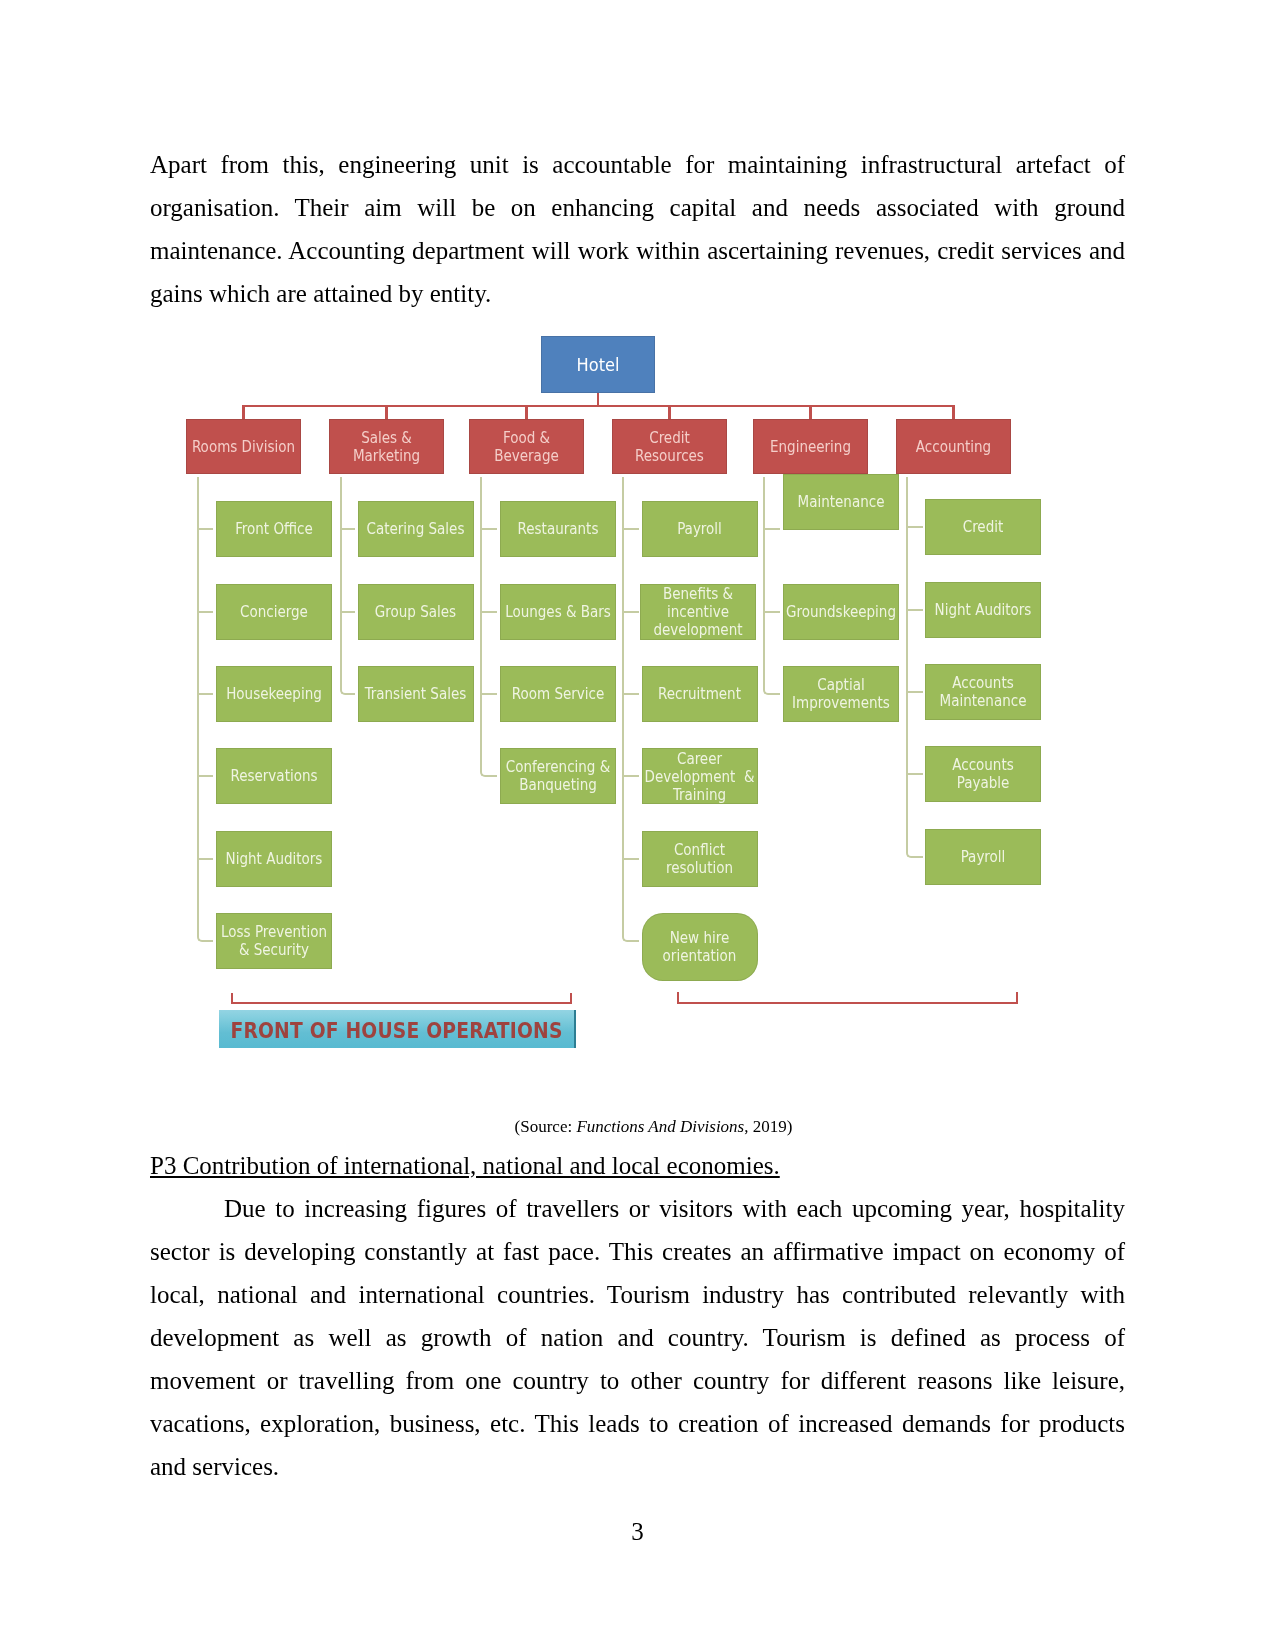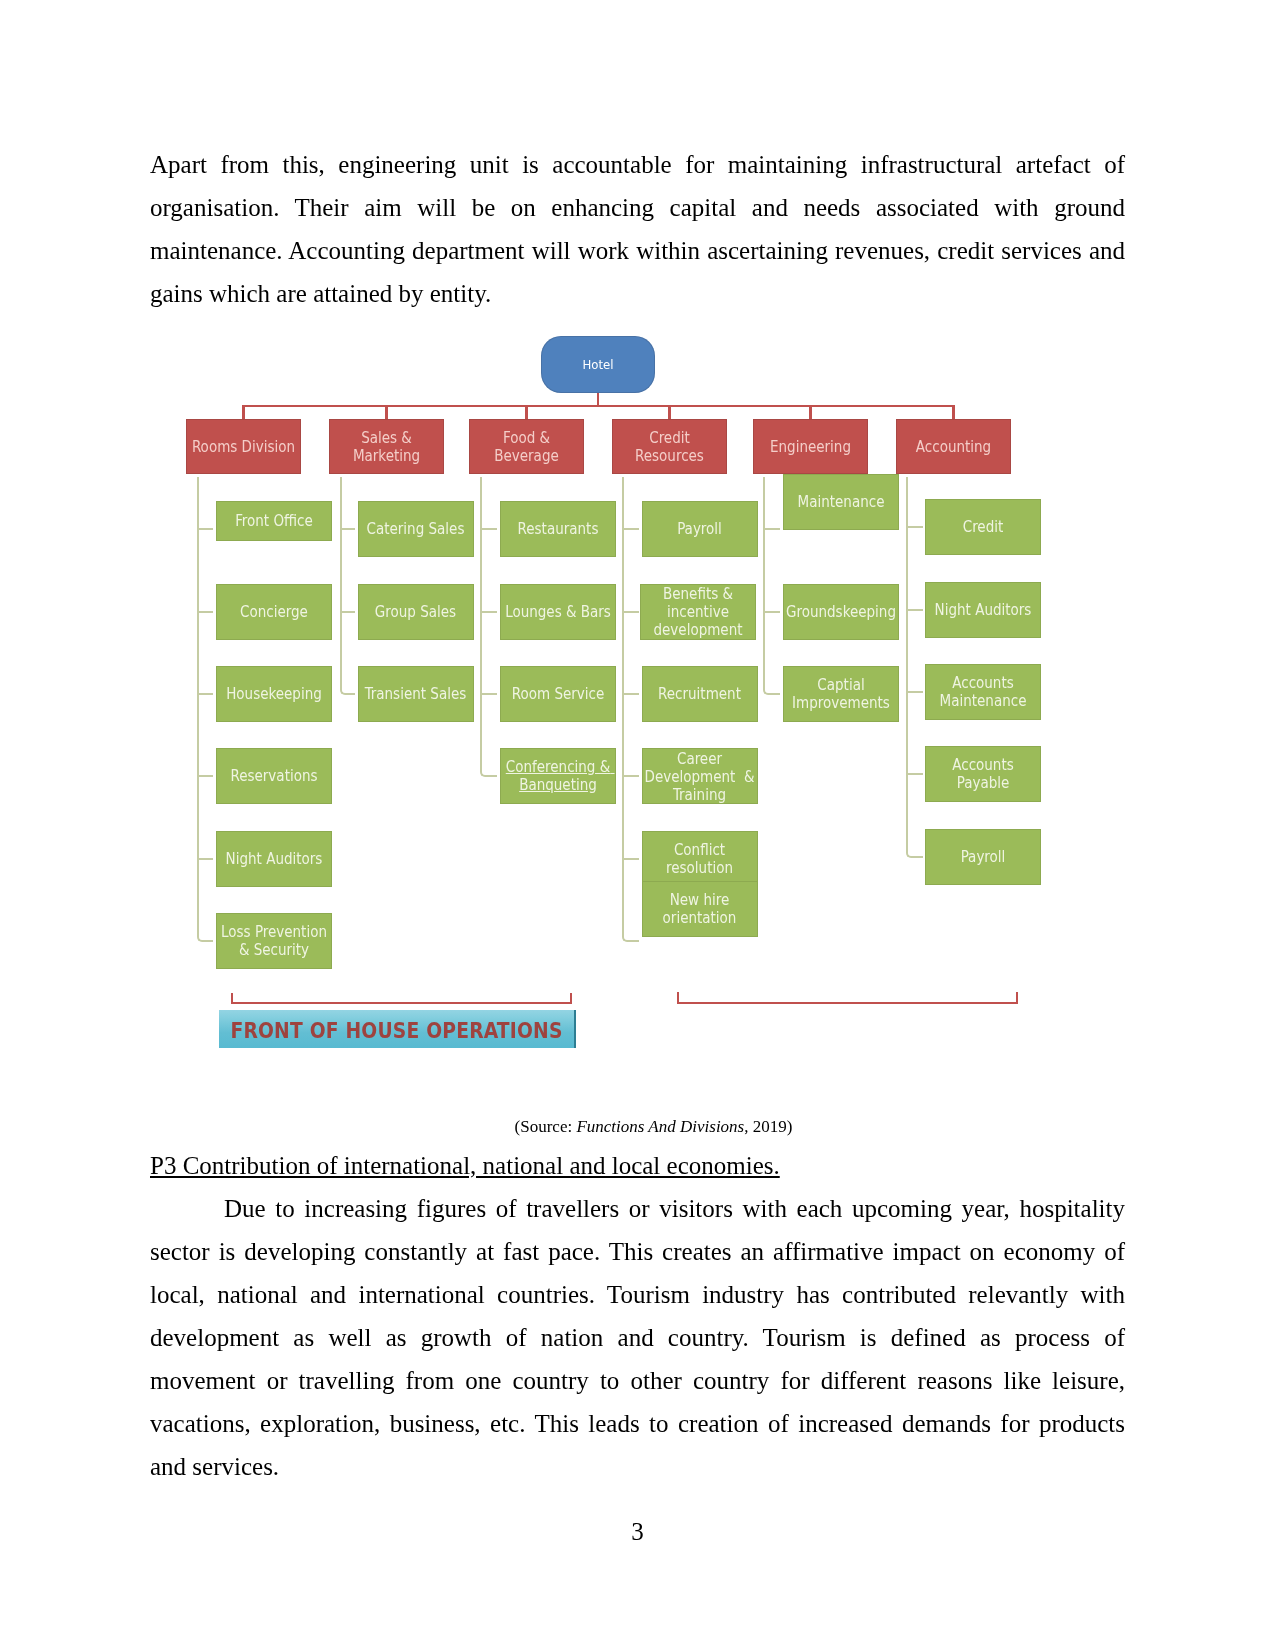--- a/index.html
+++ b/index.html
@@ -28,22 +28,22 @@
   #chart{position:absolute;left:0;top:0;width:1275px;height:1651px;
          filter:blur(0.55px);}
   .wires{position:absolute;left:0;top:0;width:1275px;height:1651px;}
   .wire{position:absolute;box-sizing:border-box;}
   .wire.elbow,.wire.bracket{background:transparent;}
   .node{position:absolute;display:flex;align-items:center;justify-content:center;
         text-align:center;color:#ffffff;
         font-family:"DejaVu Sans",sans-serif;font-stretch:condensed;
         box-sizing:border-box;line-height:18px;}
   .node span{display:block;width:100%;padding:0 2px;box-sizing:border-box;white-space:pre-wrap;}
-  .root{background:var(--c-root,#4F81BD);font-size:13px;
-        box-shadow:inset 0 0 0 1px rgba(45,55,75,.20);border-radius:20px;}
+  .root{background:var(--c-root,#4F81BD);font-size:18px;
+        box-shadow:inset 0 0 0 1px rgba(45,55,75,.20);}
   .div-node{background:var(--c-div,#C0504D);font-size:15px;color:#F4CEC9;
             box-shadow:inset 0 0 0 1px rgba(80,35,35,.20);}
   .unit{background:var(--c-unit,#9BBB59);font-size:15px;color:#EFF4E2;
         box-shadow:inset 0 0 0 1px rgba(70,80,35,.16);}
 
   .grpbar{position:absolute;display:flex;align-items:center;
           font-family:"DejaVu Sans",sans-serif;font-stretch:condensed;font-weight:bold;
           box-sizing:border-box;letter-spacing:.2px;}
   .grpbar span{display:block;width:100%;text-align:center;white-space:nowrap;
                position:relative;top:1.5px;}
@@ -100,21 +100,21 @@
         <div class="wire" style="left: 906.5px; top: 772.5px; width: 16px; height: 2px; background: rgb(197, 204, 163);"></div>
         <div class="wire bracket" style="left: 231.3px; top: 992.5px; width: 340.5px; height: 11.5px; border-left: 2.4px solid rgb(192, 80, 77); border-right: 2.4px solid rgb(192, 80, 77); border-bottom: 2.4px solid rgb(192, 80, 77);"></div>
         <div class="wire bracket" style="left: 676.8px; top: 991.5px; width: 341px; height: 12px; border-left: 2.4px solid rgb(192, 80, 77); border-right: 2.4px solid rgb(192, 80, 77); border-bottom: 2.4px solid rgb(192, 80, 77);"></div>
       </div>
       <div class="node root" style="left: 541px; top: 336px; width: 114px; height: 57px;">
         <span>Hotel</span>
       </div>
       <div class="node div-node" style="left: 186px; top: 419px; width: 115px; height: 55px;">
         <span>Rooms Division</span>
       </div>
-      <div class="node unit" style="left: 216px; top: 501px; width: 116px; height: 40px;">
+      <div class="node unit" style="left: 216px; top: 501px; width: 116px; height: 56px;">
         <span>Front Office</span>
       </div>
       <div class="node unit" style="left: 216px; top: 584px; width: 116px; height: 56px;">
         <span>Concierge</span>
       </div>
       <div class="node unit" style="left: 216px; top: 666px; width: 116px; height: 56px;">
         <span>Housekeeping</span>
       </div>
       <div class="node unit" style="left: 216px; top: 748px; width: 116px; height: 56px;">
         <span>Reservations</span>
@@ -142,42 +142,42 @@
       </div>
       <div class="node unit" style="left: 500px; top: 501px; width: 116px; height: 56px;">
         <span>Restaurants</span>
       </div>
       <div class="node unit" style="left: 500px; top: 584px; width: 116px; height: 56px;">
         <span>Lounges &amp; Bars</span>
       </div>
       <div class="node unit" style="left: 500px; top: 666px; width: 116px; height: 56px;">
         <span>Room Service</span>
       </div>
-      <div class="node unit" style="left: 500px; top: 748px; width: 116px; height: 56px; text-decoration: underline;">
+      <div class="node unit" style="left: 500px; top: 748px; width: 116px; height: 56px;">
         <span>Conferencing &amp; Banqueting</span>
       </div>
       <div class="node div-node" style="left: 612px; top: 419px; width: 115px; height: 55px;">
         <span>Credit Resources</span>
       </div>
       <div class="node unit" style="left: 641.5px; top: 501px; width: 116px; height: 56px;">
         <span>Payroll</span>
       </div>
       <div class="node unit" style="left: 640px; top: 584px; width: 116px; height: 56px;">
         <span>Benefits &amp; incentive development</span>
       </div>
       <div class="node unit" style="left: 641.5px; top: 666px; width: 116px; height: 56px;">
         <span>Recruitment</span>
       </div>
       <div class="node unit" style="left: 641.5px; top: 748px; width: 116px; height: 56px; align-items: flex-end;">
         <span>Career Development  &amp; Training</span>
       </div>
       <div class="node unit" style="left: 641.5px; top: 831px; width: 116px; height: 56px;">
         <span>Conflict resolution</span>
       </div>
-      <div class="node unit" style="left: 641.5px; top: 881px; width: 116px; height: 56px;">
+      <div class="node unit" style="left: 641.5px; top: 913px; width: 116px; height: 68px; border-radius: 21px;">
         <span>New hire orientation</span>
       </div>
       <div class="node div-node" style="left: 753px; top: 419px; width: 115px; height: 55px;">
         <span>Engineering</span>
       </div>
       <div class="node unit" style="left: 783px; top: 474px; width: 116px; height: 56px;">
         <span>Maintenance</span>
       </div>
       <div class="node unit" style="left: 783px; top: 584px; width: 116px; height: 56px;">
         <span>Groundskeeping</span>

